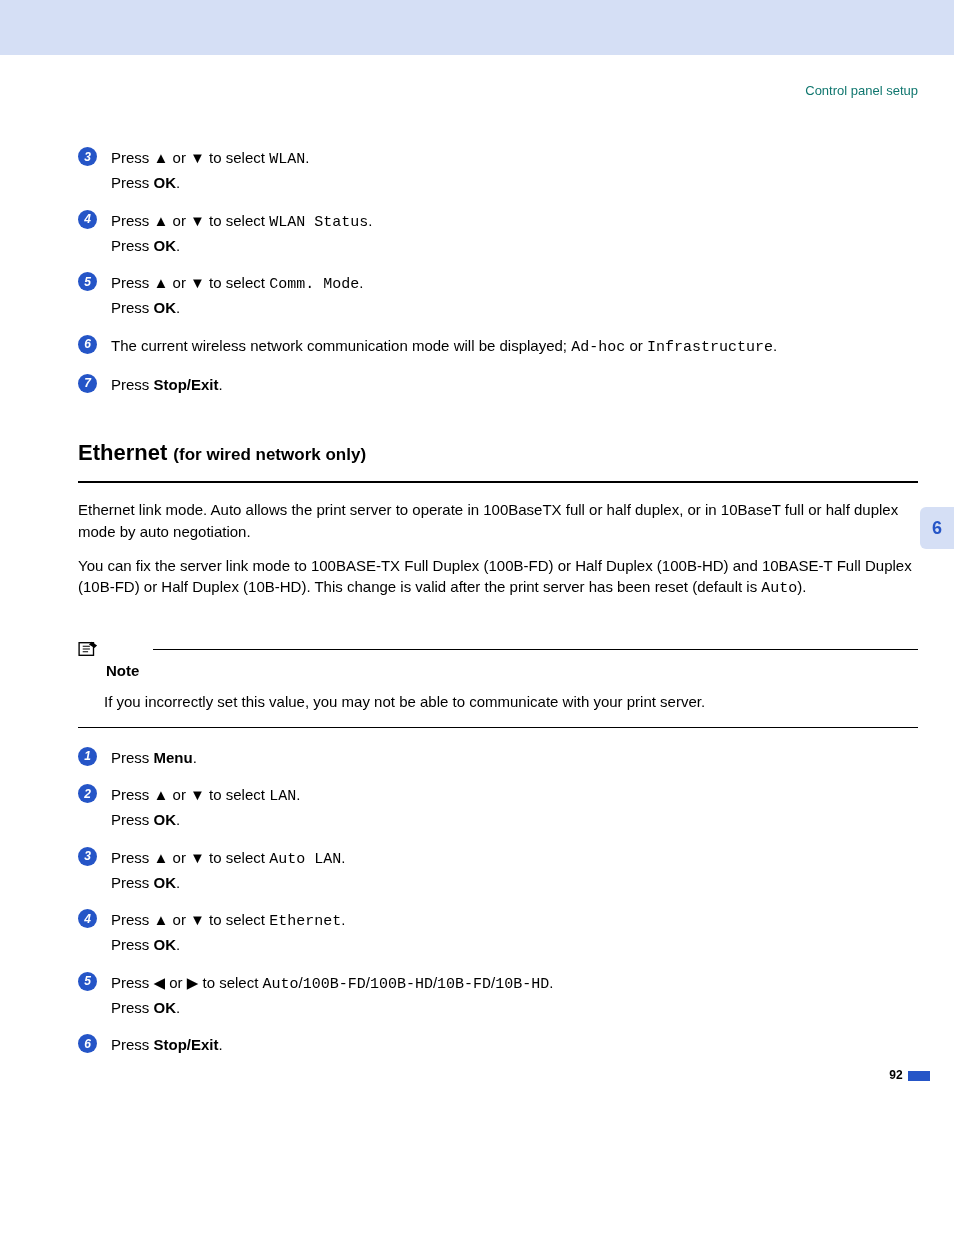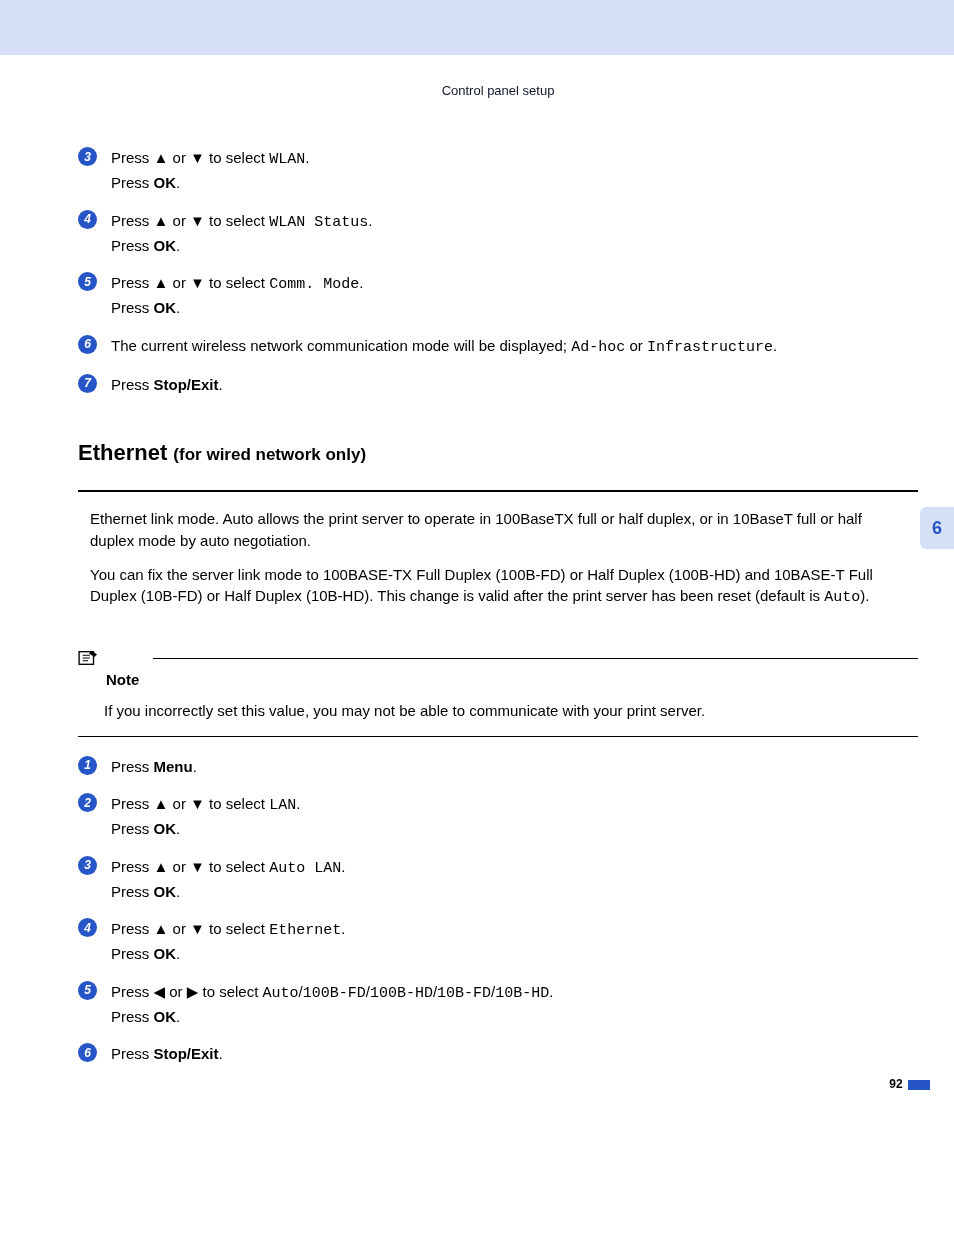--- a/index.html
+++ b/index.html
@@ -12,23 +12,23 @@
   }
   .top-band {
     background: #d5dff5;
     height: 55px;
   }
   .page {
     position: relative;
     padding: 0 36px 40px 78px;
   }
   .header-label {
-    text-align: center;
+    text-align: right;
     font-size: 13px;
-    color: #0f172a;
+    color: #0f766e;
     margin: 28px 0 48px 0;
   }
   .step {
     display: flex;
     align-items: flex-start;
     margin: 14px 0;
   }
   .badge {
     flex: 0 0 auto;
     width: 19px;
@@ -42,27 +42,27 @@
     align-items: center;
     justify-content: center;
     margin-right: 14px;
     margin-top: 1px;
     font-style: italic;
   }
   .step-body { flex: 1; line-height: 1.55; }
   .mono { font-family: "Courier New", Courier, monospace; }
   .arrow { font-family: Arial, sans-serif; }
   h2 {
-    margin: 44px 0 24px 0;
+    margin: 44px 0 15px 0;
     font-size: 22px;
     font-weight: bold;
   }
   h2 .sub { font-size: 17px; font-weight: bold; }
   .rule { border-top: 2px solid #000; margin: 6px 0 16px 0; }
-  p.body { margin: 12px 12px; line-height: 1.45; }
+  p.body { margin: 12px 0; line-height: 1.45; }
   .note-block { margin: 18px 0 10px 0; }
   .note-head {
     display: flex;
     align-items: center;
   }
   .note-icon {
     width: 22px; height: 18px;
     margin-right: 6px;
     display:flex; align-items:center; justify-content:center;
   }

